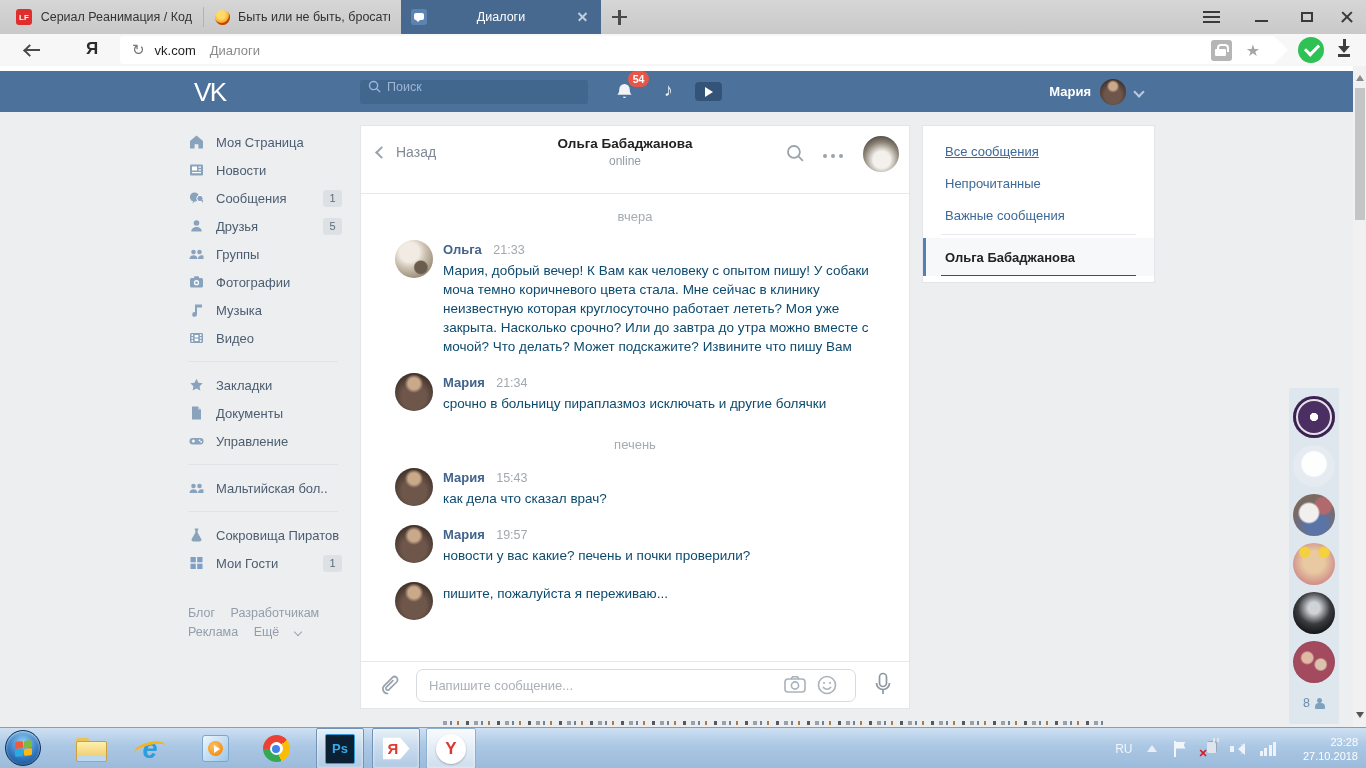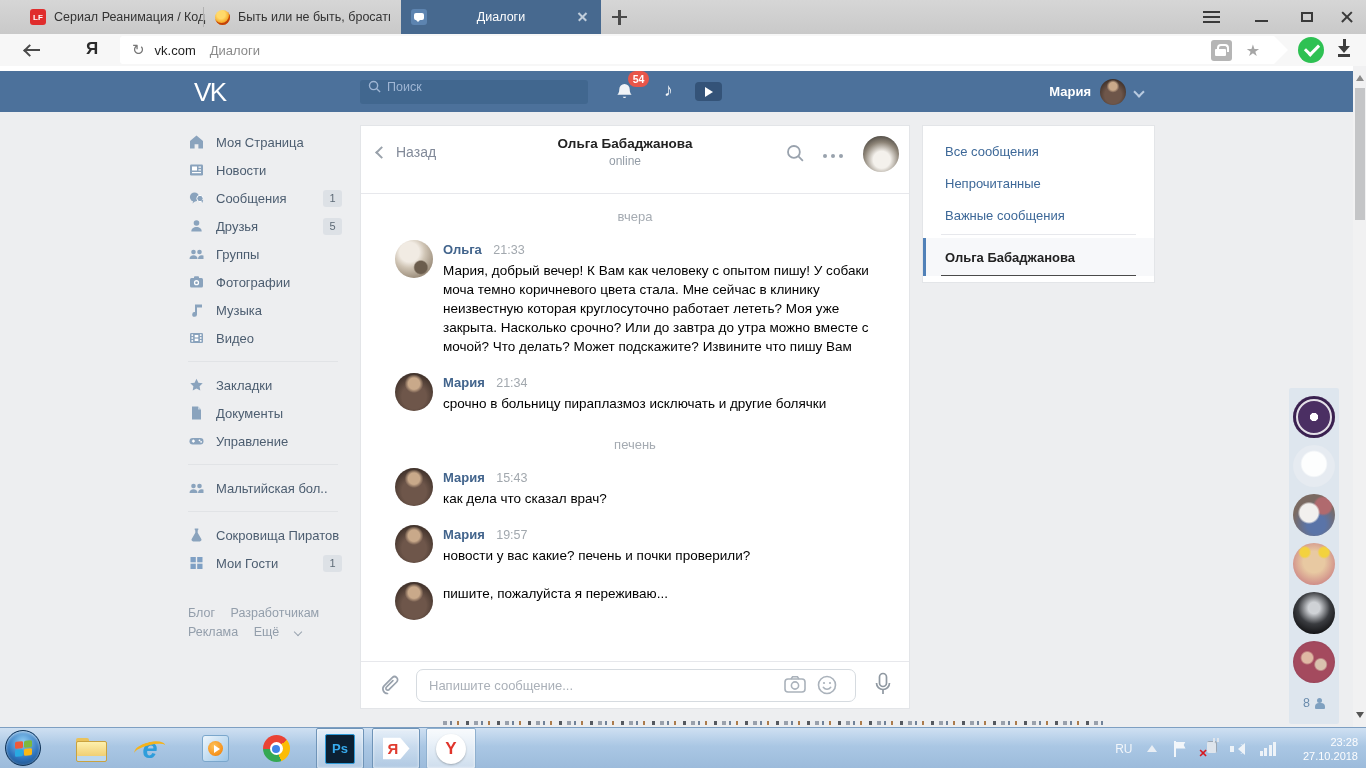--- a/index.html
+++ b/index.html
@@ -125,34 +125,34 @@
   .chat-more i:nth-child(1){left:0;} .chat-more i:nth-child(2){left:8px;} .chat-more i:nth-child(3){left:16px;}
   .chat-hdr-avatar { position:absolute; left:502px; top:10px; width:36px; height:36px; cursor:pointer; }
   .chat-msgs { position:absolute; top:57px; left:0; right:0; bottom:47px; overflow:hidden; padding-top:14px; }
   .msg-divider { text-align:center; font-size:13px; color:#a5abb2; margin:12px 0 16px; }
   .msg { display:flex; padding:0 20px 0 34px; margin-bottom:17px; }
   .msg .av { width:38px; height:38px; cursor:pointer; }
   .msg-body { margin-left:10px; flex:1; min-width:0; }
   .msg-head { line-height:17px; }
   .msg-author { font-size:13px; font-weight:bold; color:#42648c; cursor:pointer; }
   .msg-time { font-size:12.5px; color:#a2a8ae; margin-left:7px; }
-  .msg-text { font-size:13.5px; color:#000000; line-height:19px; margin-top:2px; }
+  .msg-text { font-size:13.5px; color:#0c4a6e; line-height:19px; margin-top:2px; }
   .compose { position:absolute; left:0; right:0; bottom:0; height:47px; border-top:1px solid #e7e8ec; background:#fff; }
   .clip-icon { position:absolute; left:18px; top:11px; cursor:pointer; }
   .compose-input { position:absolute; left:55px; top:7px; width:440px; height:33px; border:1px solid #d6dbe0;
     border-radius:7px; font-size:13px; color:#444; padding:0 70px 0 12px; outline:none; font-family:inherit; }
   .compose-input::placeholder { color:#aab0b8; }
   .comp-cam { position:absolute; left:423px; top:13px; cursor:pointer; }
   .comp-smile { position:absolute; left:456px; top:13px; cursor:pointer; }
   .comp-mic { position:absolute; left:512px; top:10px; cursor:pointer; }
 
   
   .filter-card { position:absolute; left:922px; top:59px; width:233px; height:158px; background:#fff; border:1px solid #e3e5e8; }
   .filter-item { height:32px; display:flex; align-items:center; padding-left:22px; font-size:13px; color:#3d6898; cursor:pointer; }
-  .filter-item:first-child { margin-top:9px; }
+  .filter-item:first-child { margin-top:9px;text-decoration:underline; }
   .filter-div { border-top:1px solid #e7e8ec; margin:3px 18px; }
   .filter-sel { position:relative; height:38px; display:flex; align-items:center; padding-left:22px;
     font-size:13px; font-weight:bold; color:#222; background:#f7f8fa; cursor:pointer; }
   .filter-sel::before { content:""; position:absolute; left:0; top:0; bottom:0; width:3px; background:#5181b8; }
   .filter-sel::after { content:""; position:absolute; left:18px; right:18px; bottom:0; height:1.5px; background:#4a4a4a; }
 
   
   .rail { position:absolute; left:1289px; top:322px; width:50px; height:336px; background:#dee6ee; border-radius:2px;
     display:flex; flex-direction:column; align-items:center; padding-top:8px; gap:7px; }
   .rail .av { width:42px; height:42px; cursor:pointer; }
@@ -244,21 +244,21 @@
   .tray-sig i:nth-child(1){height:5px;} .tray-sig i:nth-child(2){height:8px;}
   .tray-sig i:nth-child(3){height:11px;} .tray-sig i:nth-child(4){height:14px;}
   .tray-clock { text-align:right; color:#fdfdfe; font-size:11px; line-height:14px; margin-right:8px; cursor:default; width:70px; }
 </style>
 </head>
 <body>
 
 <div class="screen">
 
   <div class="tabstrip">
-    <div class="tab" style="left:20px;width:196px;">
+    <div class="tab" style="left:6px;width:196px;text-align:right;">
       <span class="favicon-lf">LF</span>
       <span class="tab-title">Сериал Реанимация / Код</span>
     </div>
     <div class="tab-sep" style="left:203px;"></div>
     <div class="tab" style="left:205px;width:195px;">
       <span class="favicon-flame"></span>
       <span class="tab-title">Быть или не быть, бросать</span>
     </div>
     <div class="tab active" style="left:401px;width:200px;">
       <span class="favicon-vkmsg"></span>

